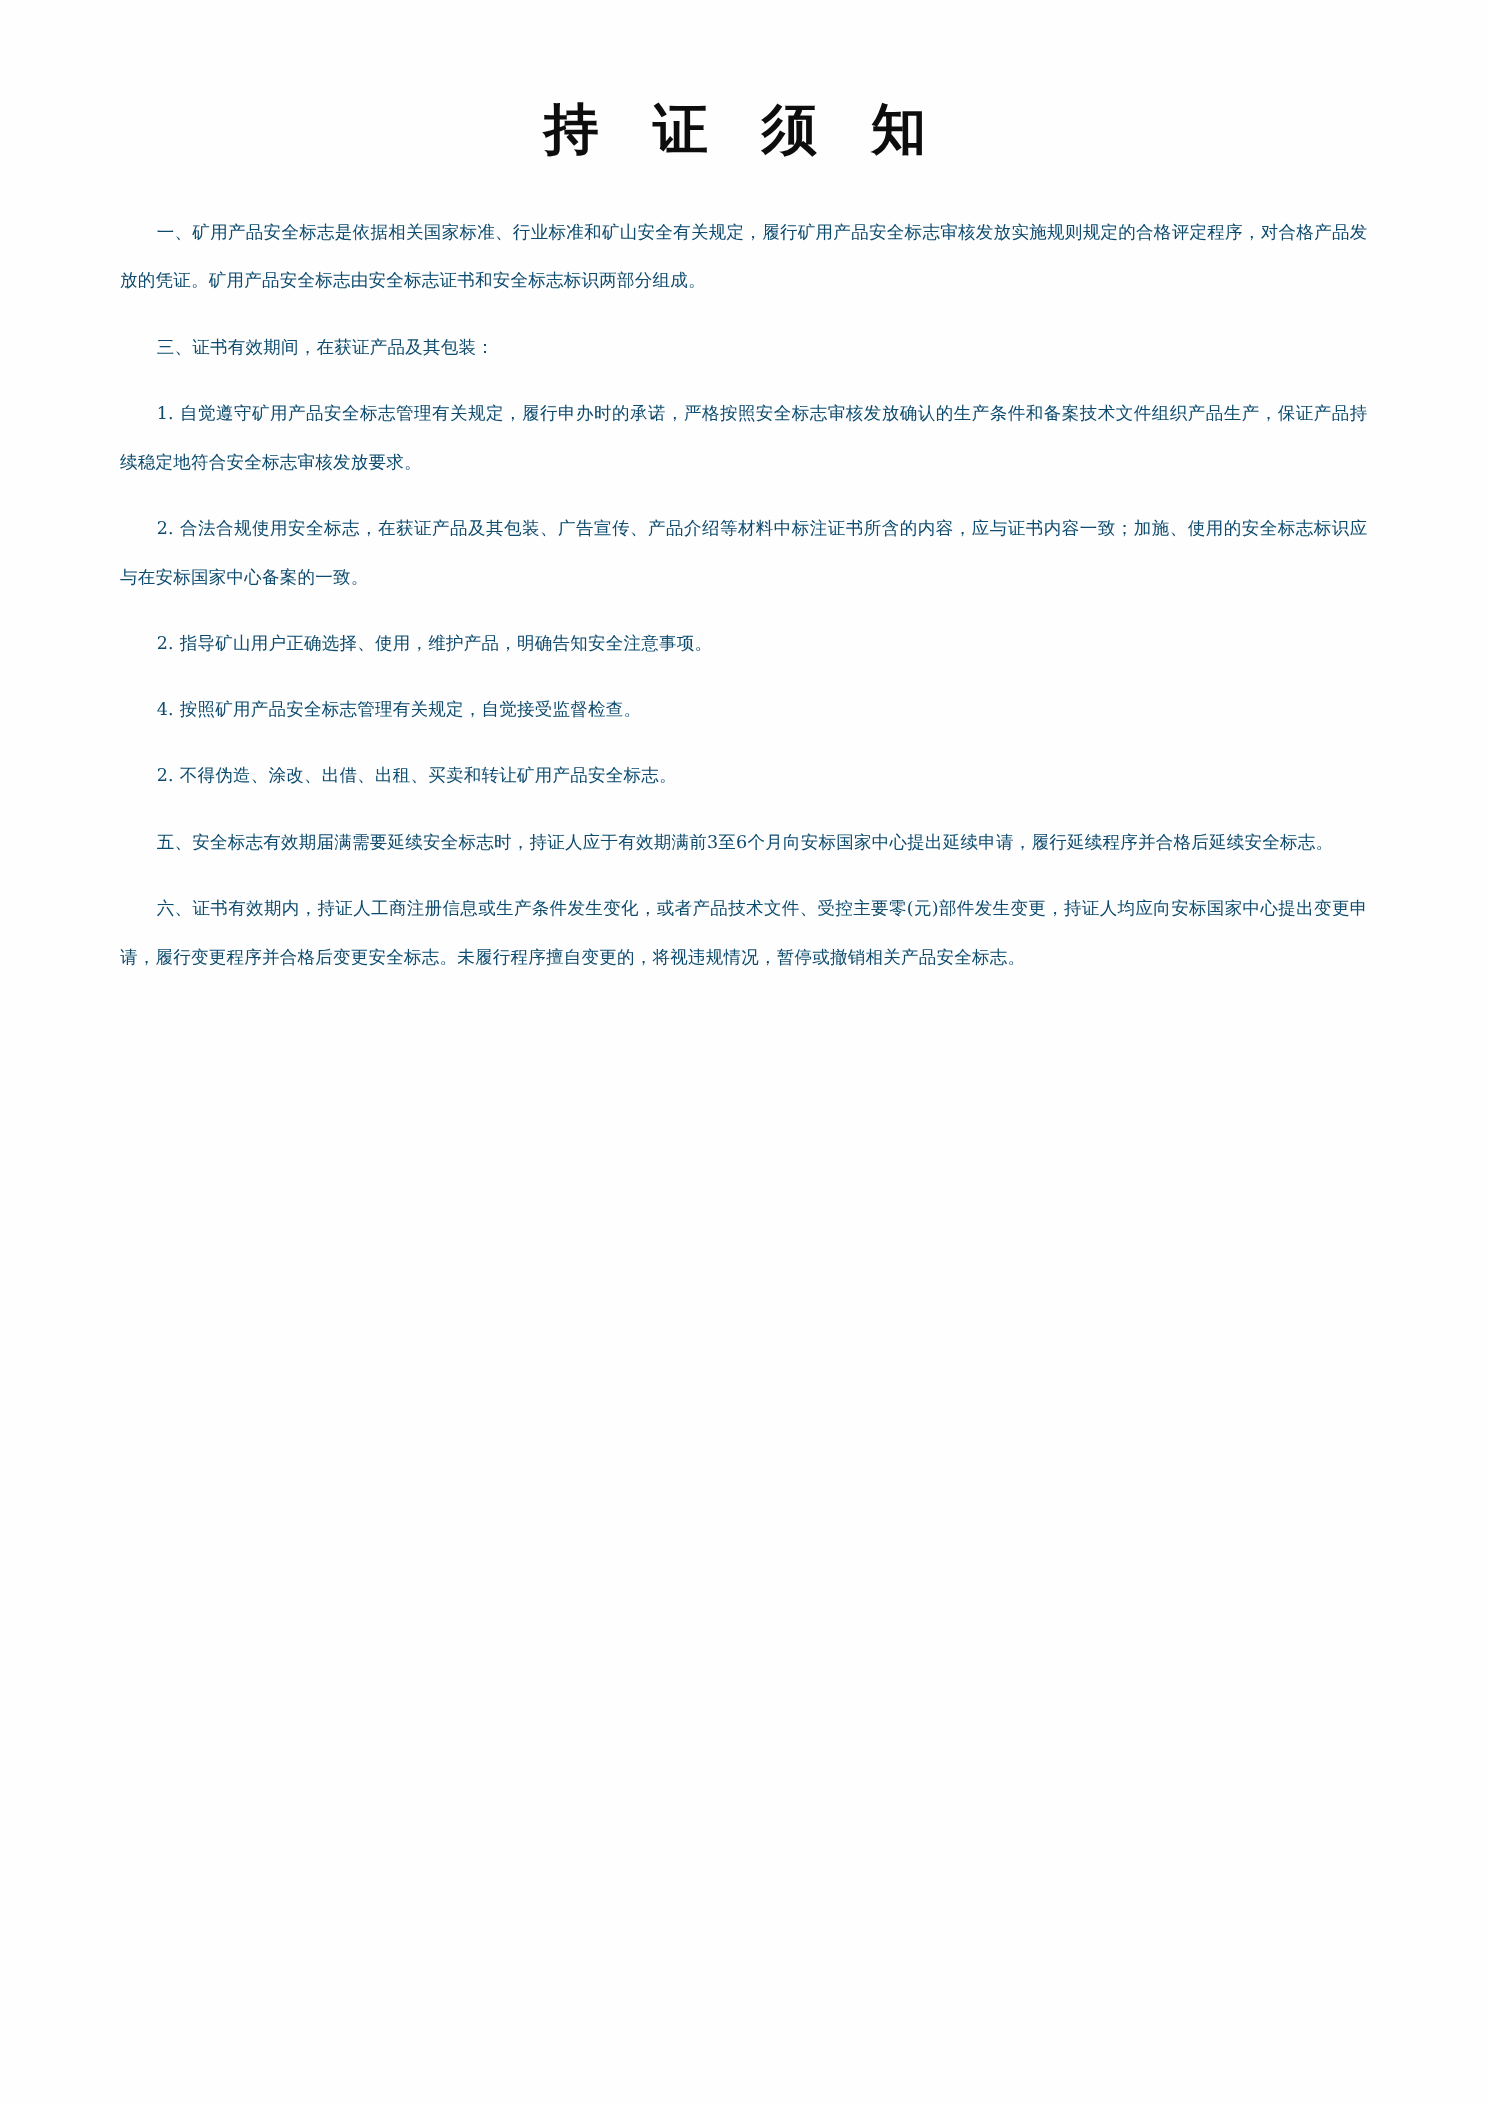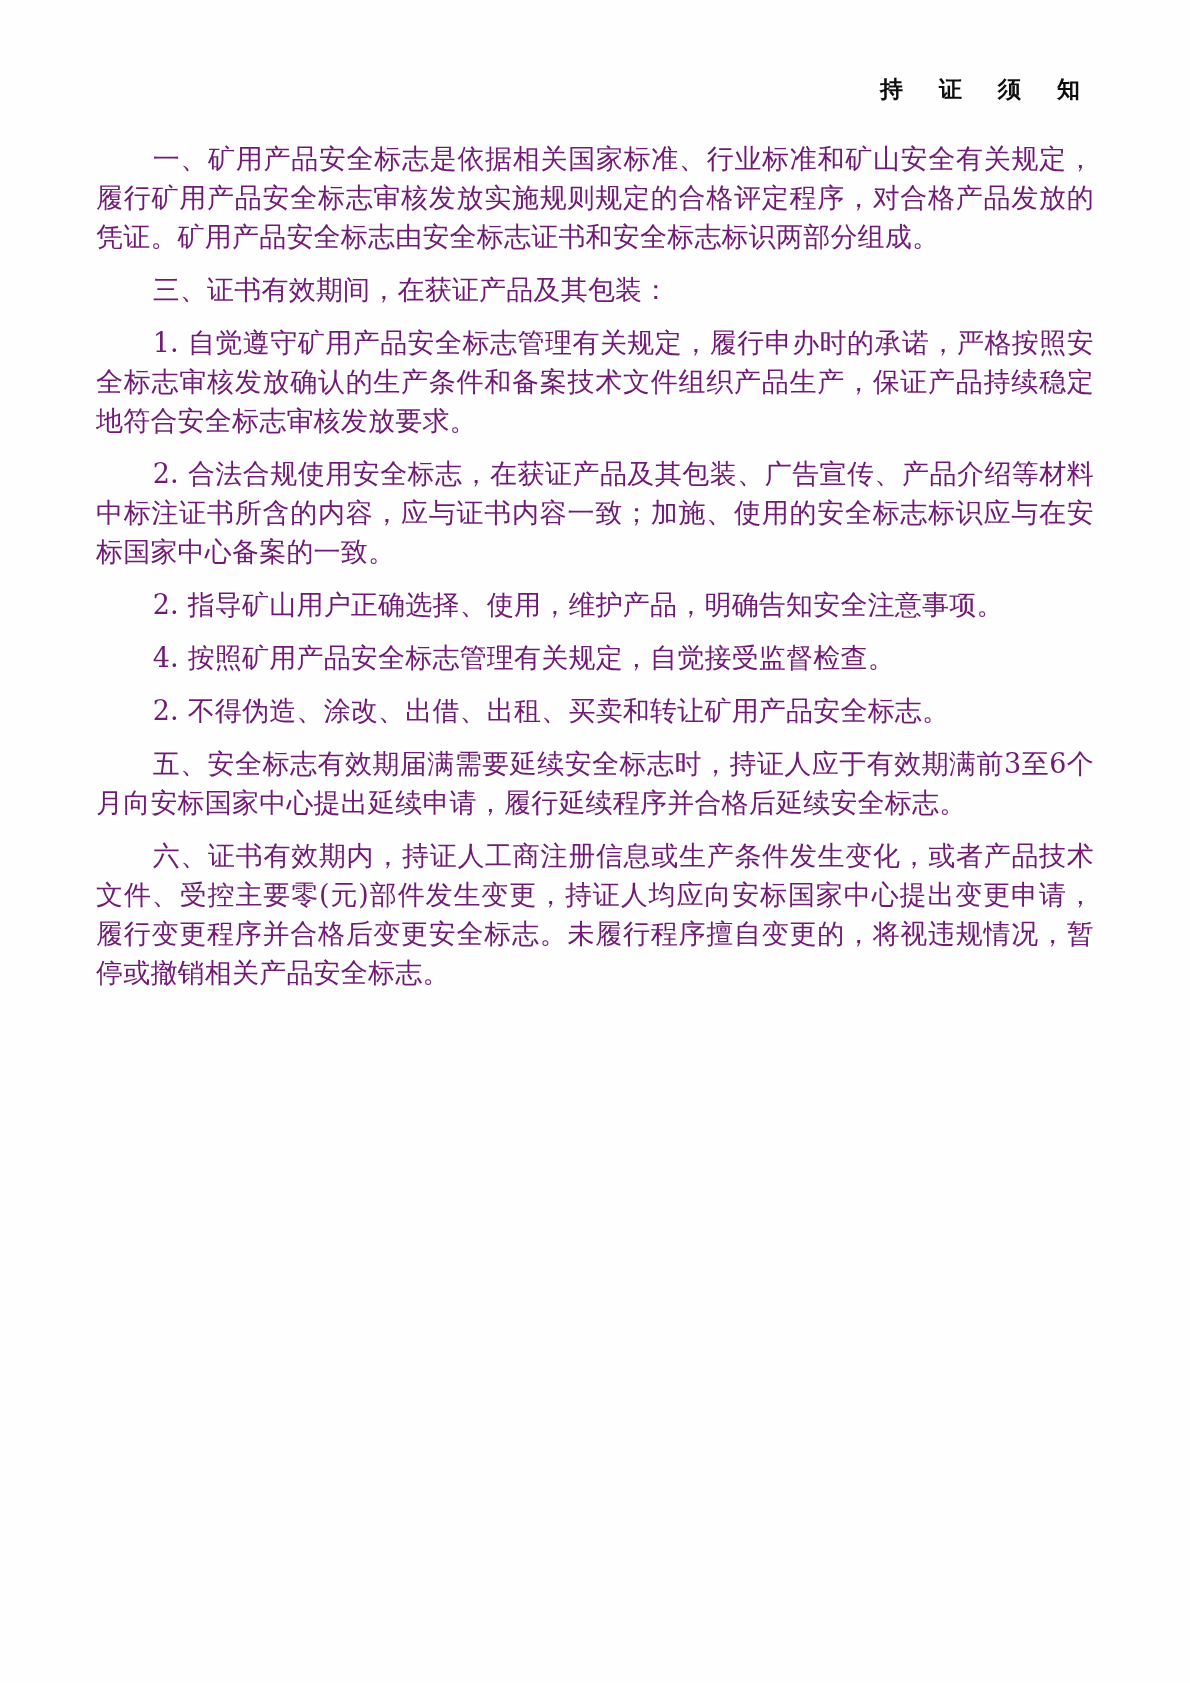--- a/index.html
+++ b/index.html
@@ -16,35 +16,35 @@
   }
   .page {
     position: relative;
     width: 1190px;
     height: 1683px;
     box-sizing: border-box;
     padding: 58px 96px 0 96px;
     background: #fefefe;
   }
   .doc-title {
-    text-align: right;
-    font-size: 23px;
+    text-align: center;
+    font-size: 44px;
     font-weight: 700;
     letter-spacing: 14px;
     margin: 16px 0 34px 0;
     font-family: "DejaVu Serif", "Liberation Serif", serif;
     color: #0d0d0d;
   }
   .body-text {
-    font-size: 27px;
+    font-size: 14px;
     line-height: 39px;
     text-align: justify;
     text-justify: inter-ideograph;
     letter-spacing: 0.2px;
-    color: #701a75;
+    color: #0c4a6e;
   }
   .para {
     margin: 0 0 14px 0;
     text-indent: 2.1em;
   }
   .para.sub {
     text-indent: 2.1em;
   }
   .para:last-child {
     margin-bottom: 0;

